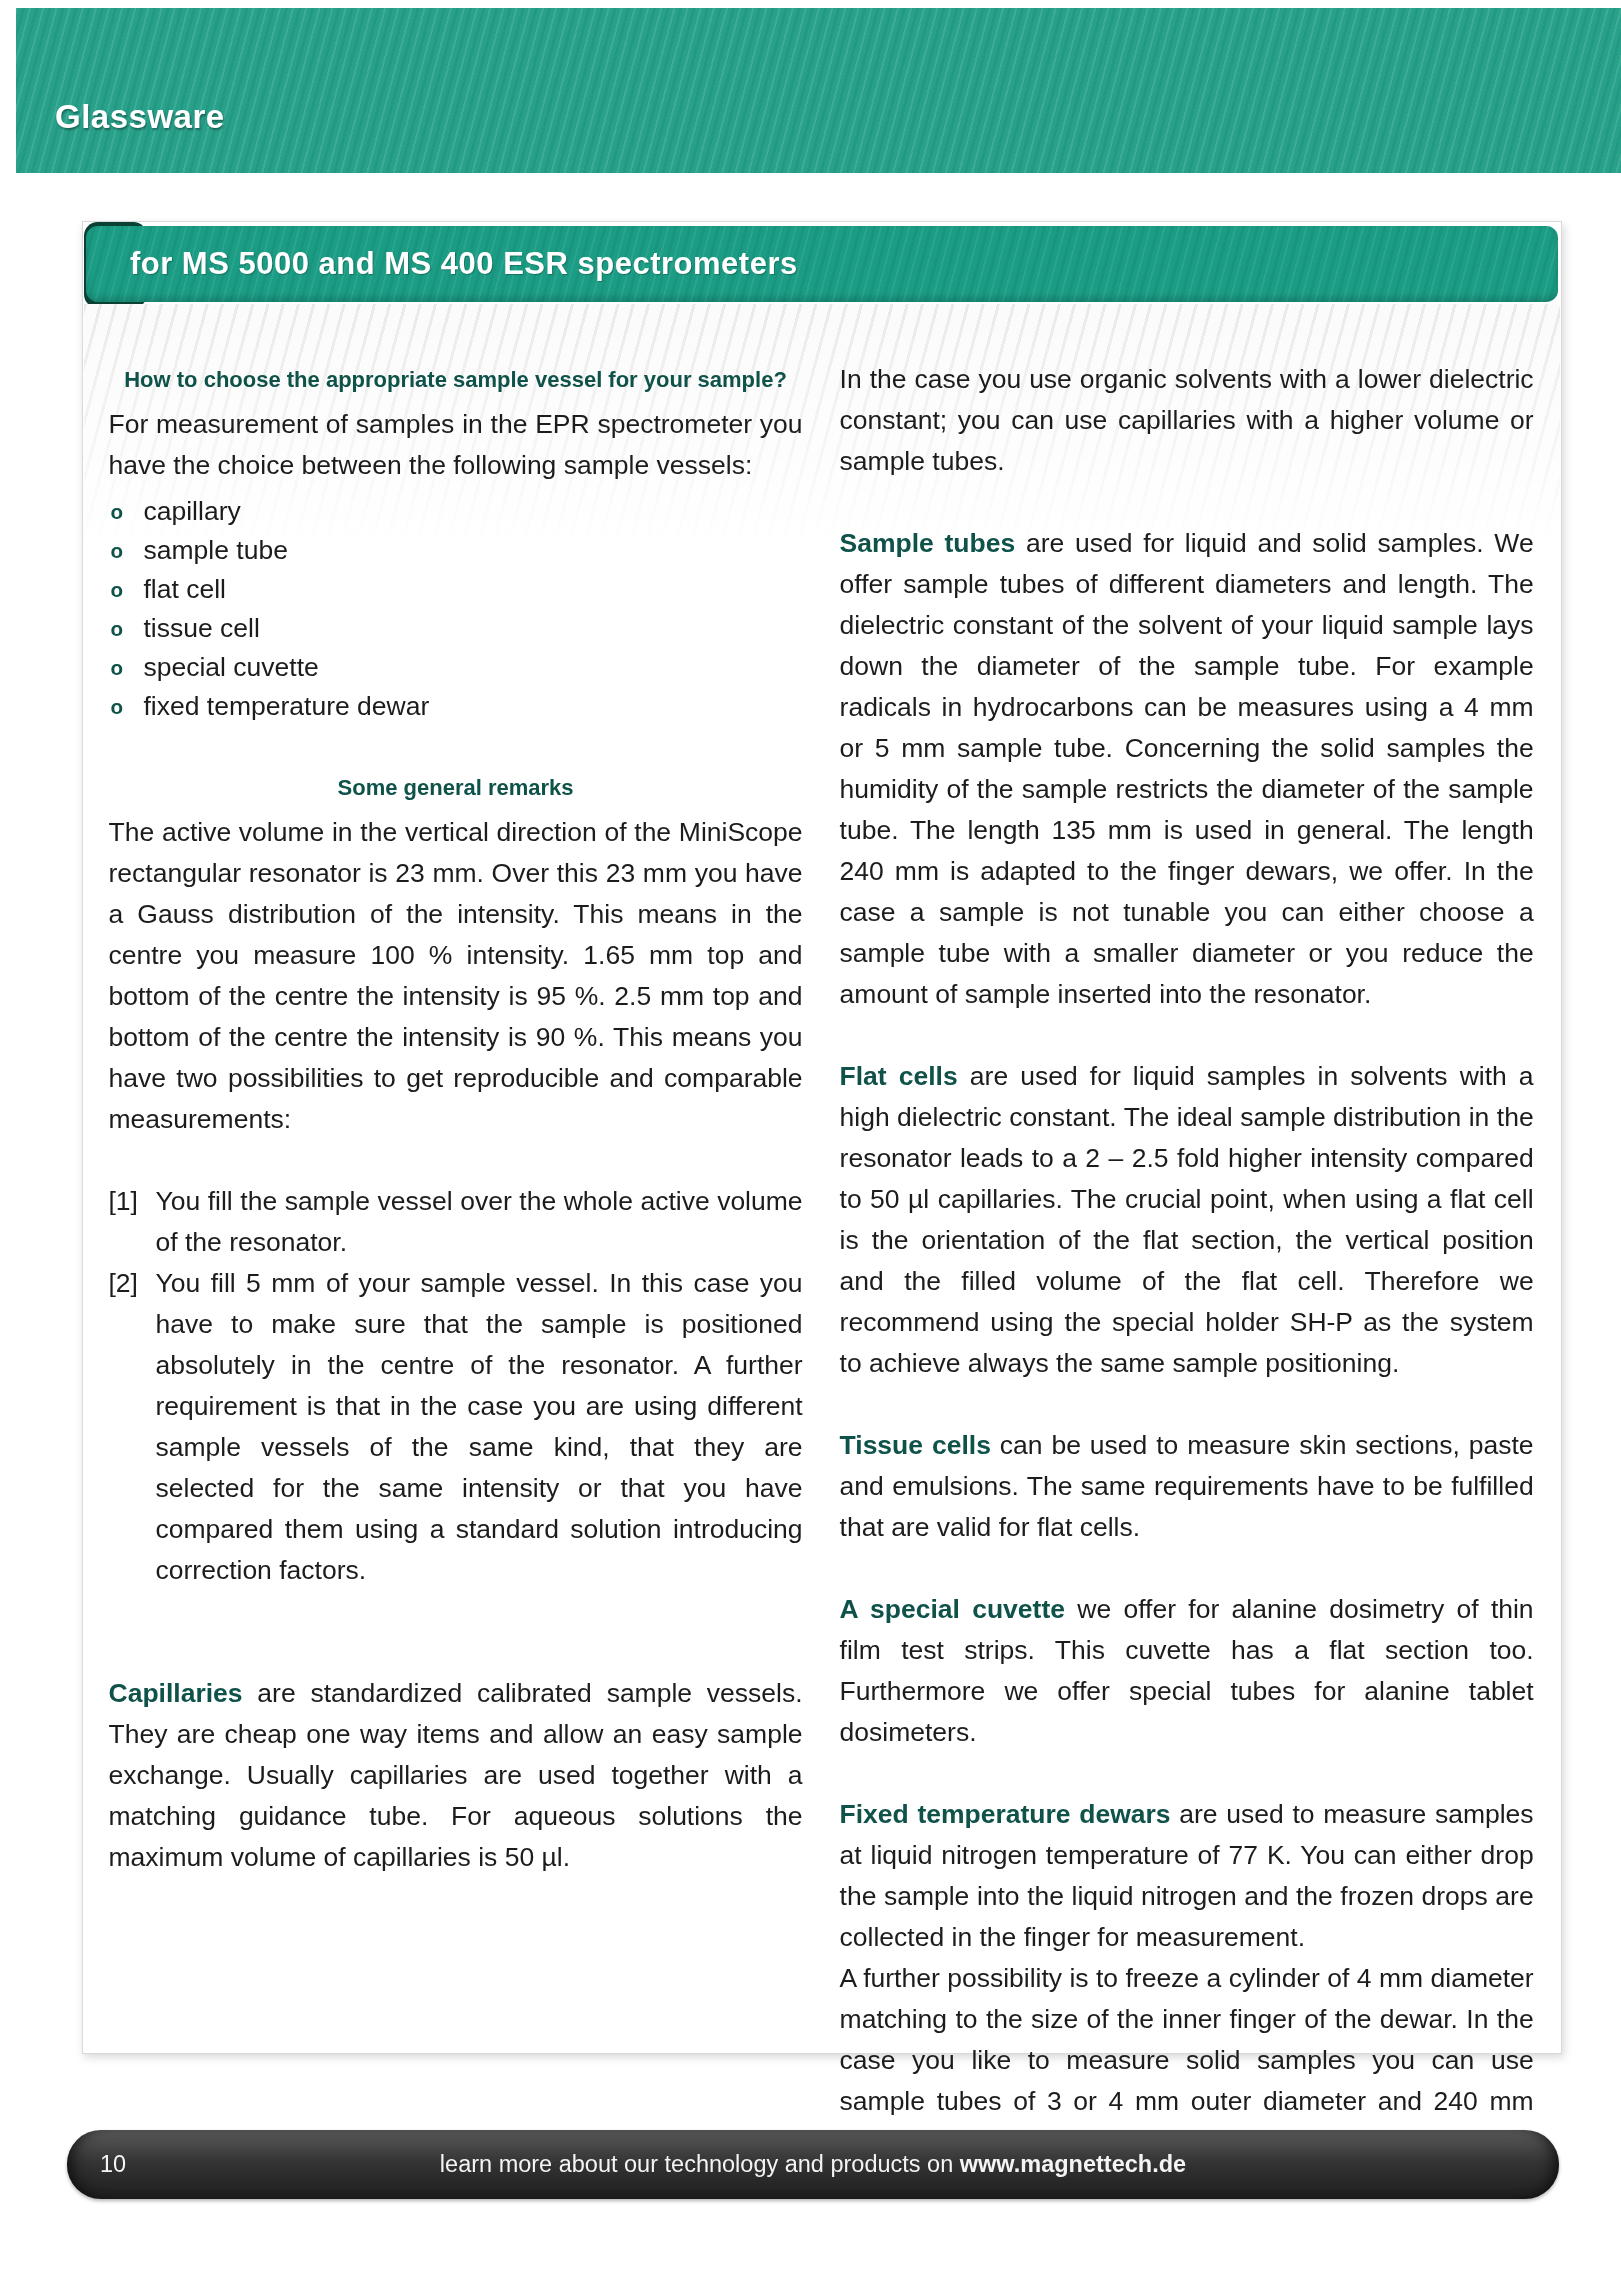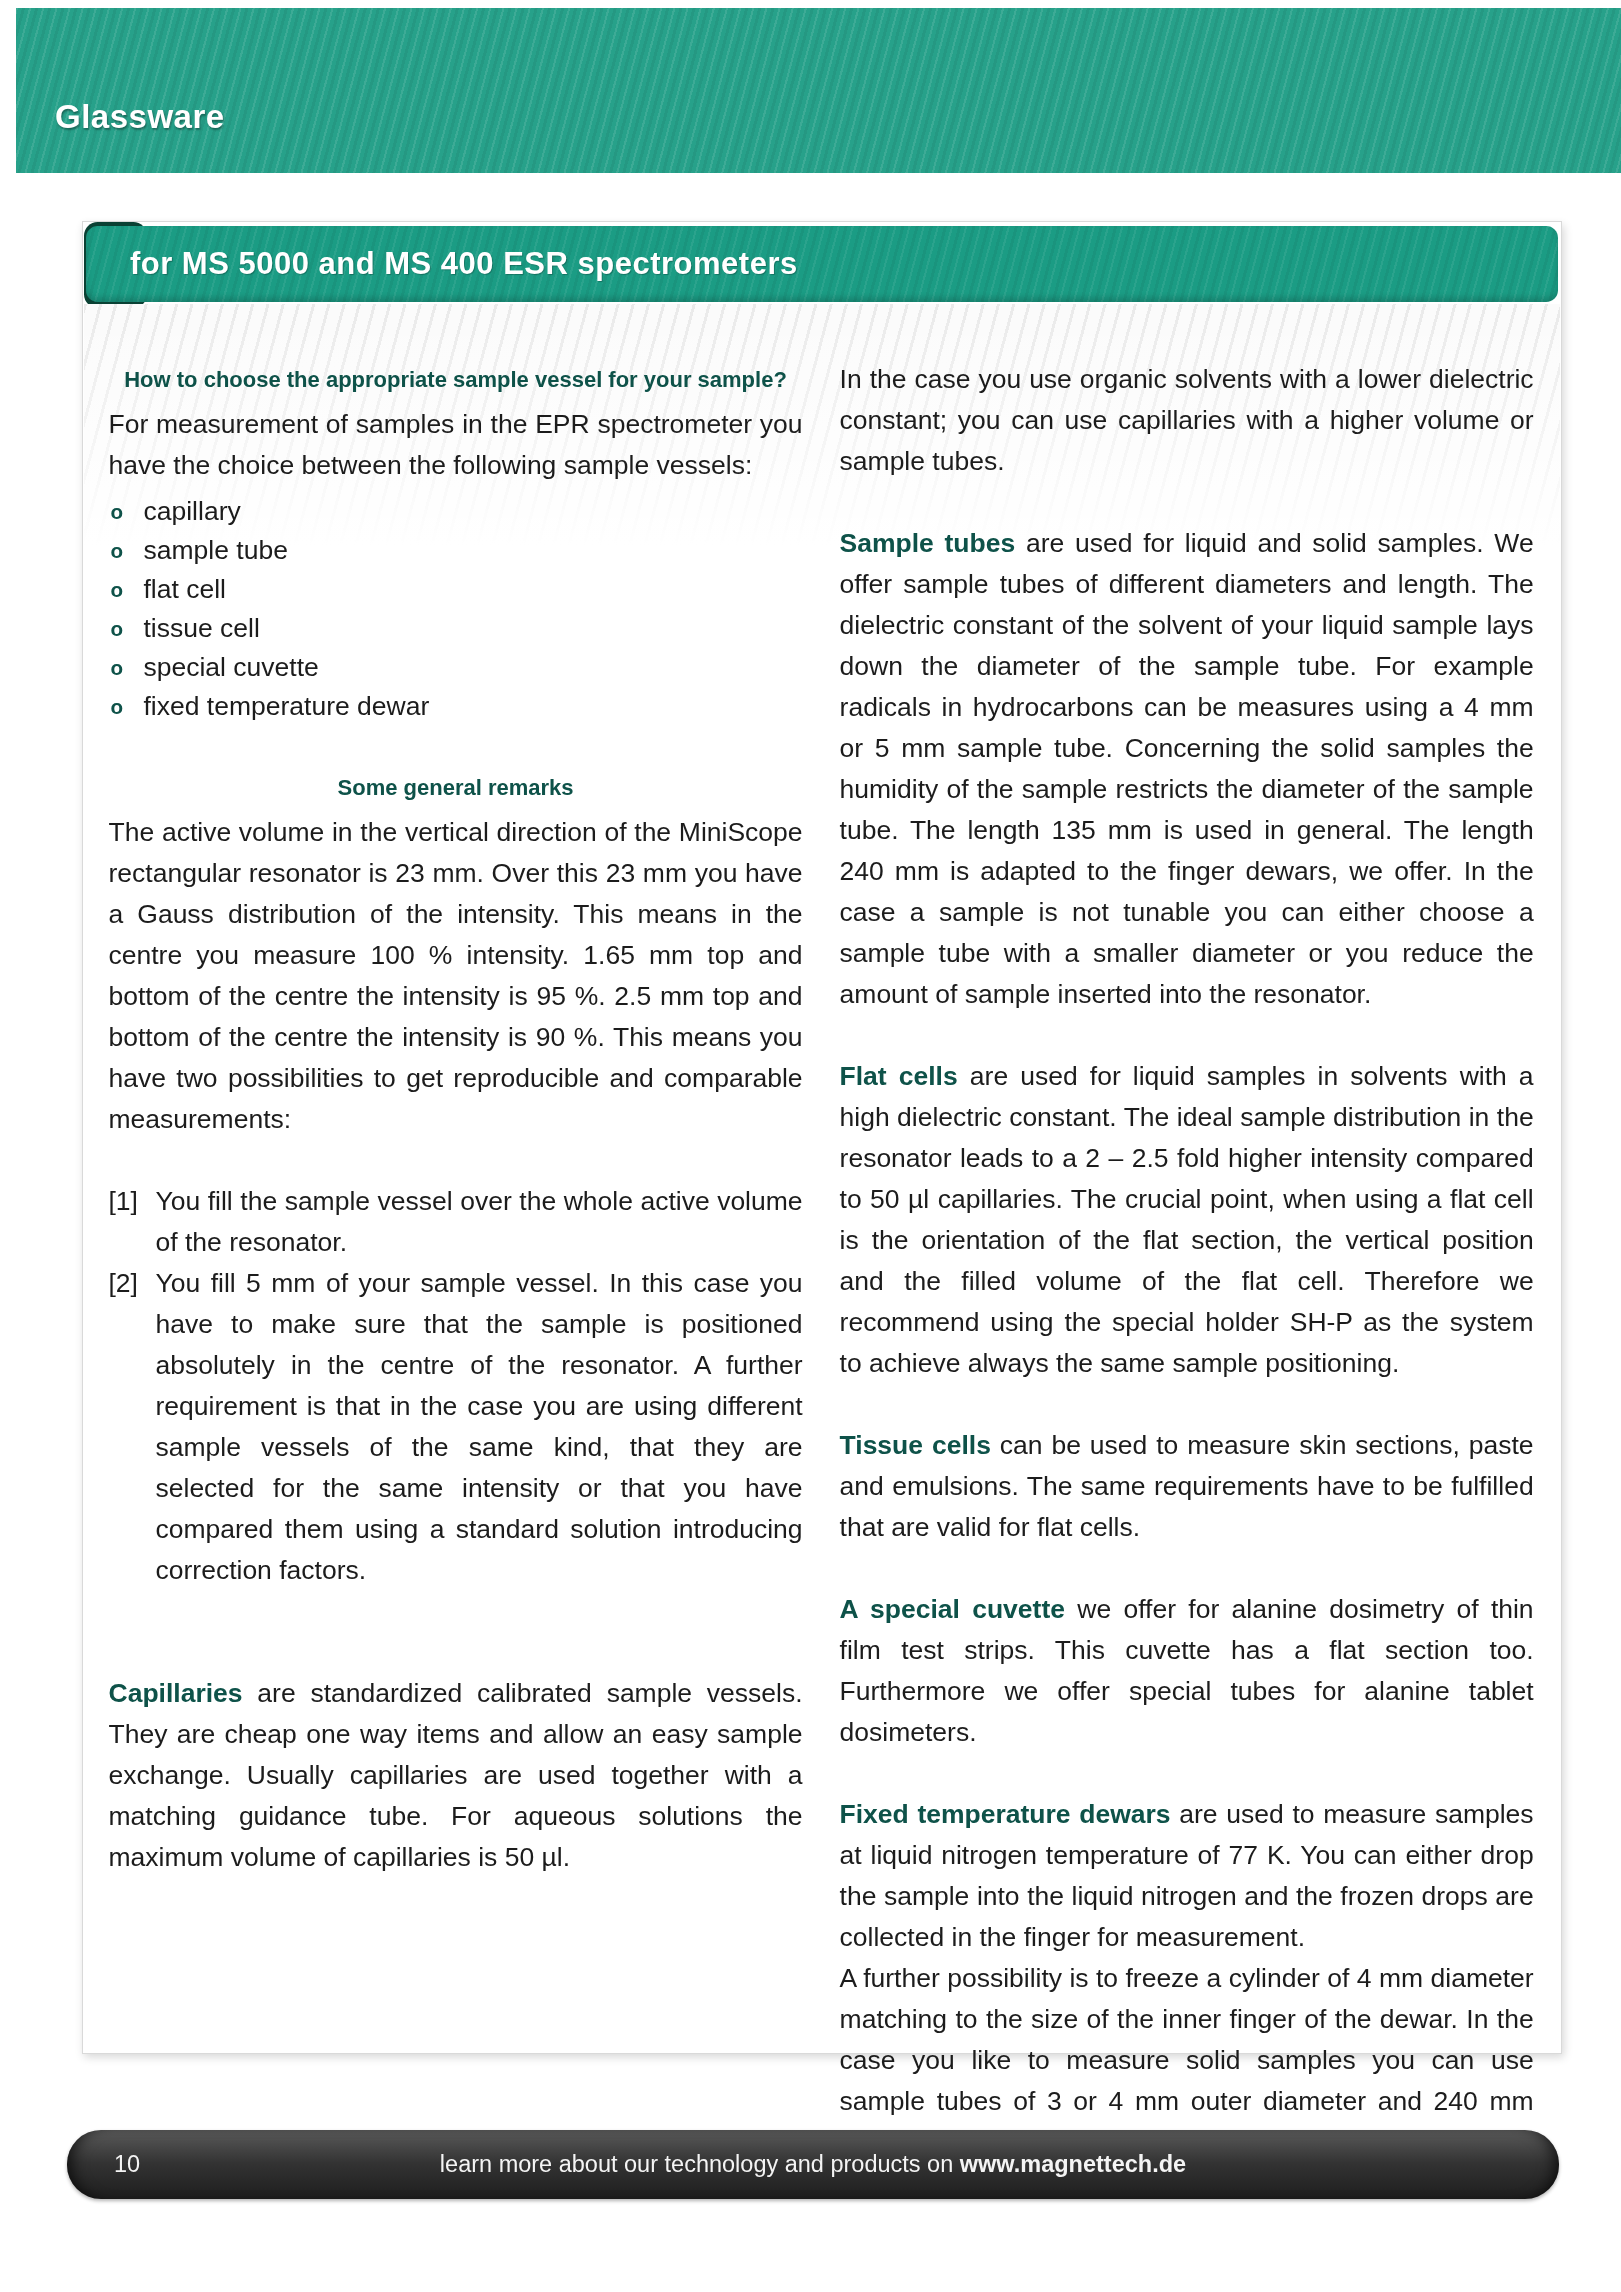--- a/index.html
+++ b/index.html
@@ -93,21 +93,21 @@
   .footer-bar {
     position:absolute; left:67px; top:2130px; width:1492px; height:69px;
     border-radius:34px;
     background:linear-gradient(180deg,#5a5a5a 0%,#333333 48%,#1e1e1e 100%);
     box-shadow:inset 13.7px 0 15.7px -9.8px rgba(0,0,0,0.75),
                inset -13.7px 0 15.7px -9.8px rgba(0,0,0,0.75),
                0 2px 3.9px rgba(0,0,0,0.3);
     display:flex; align-items:center; justify-content:center;
     color:#f4f4f4; font-size:23.5px;
   }
-  .page-number { position:absolute; left:47px; top:0; line-height:69px; }
+  .page-number { position:absolute; left:33px; top:0; line-height:69px; }
   .footer-link { font-weight:bold; }
 </style>
 </head>
 <body>
 
 <div class="page">
 
   <div class="top-banner">
     <div class="banner-title">Glassware</div>
   </div>

